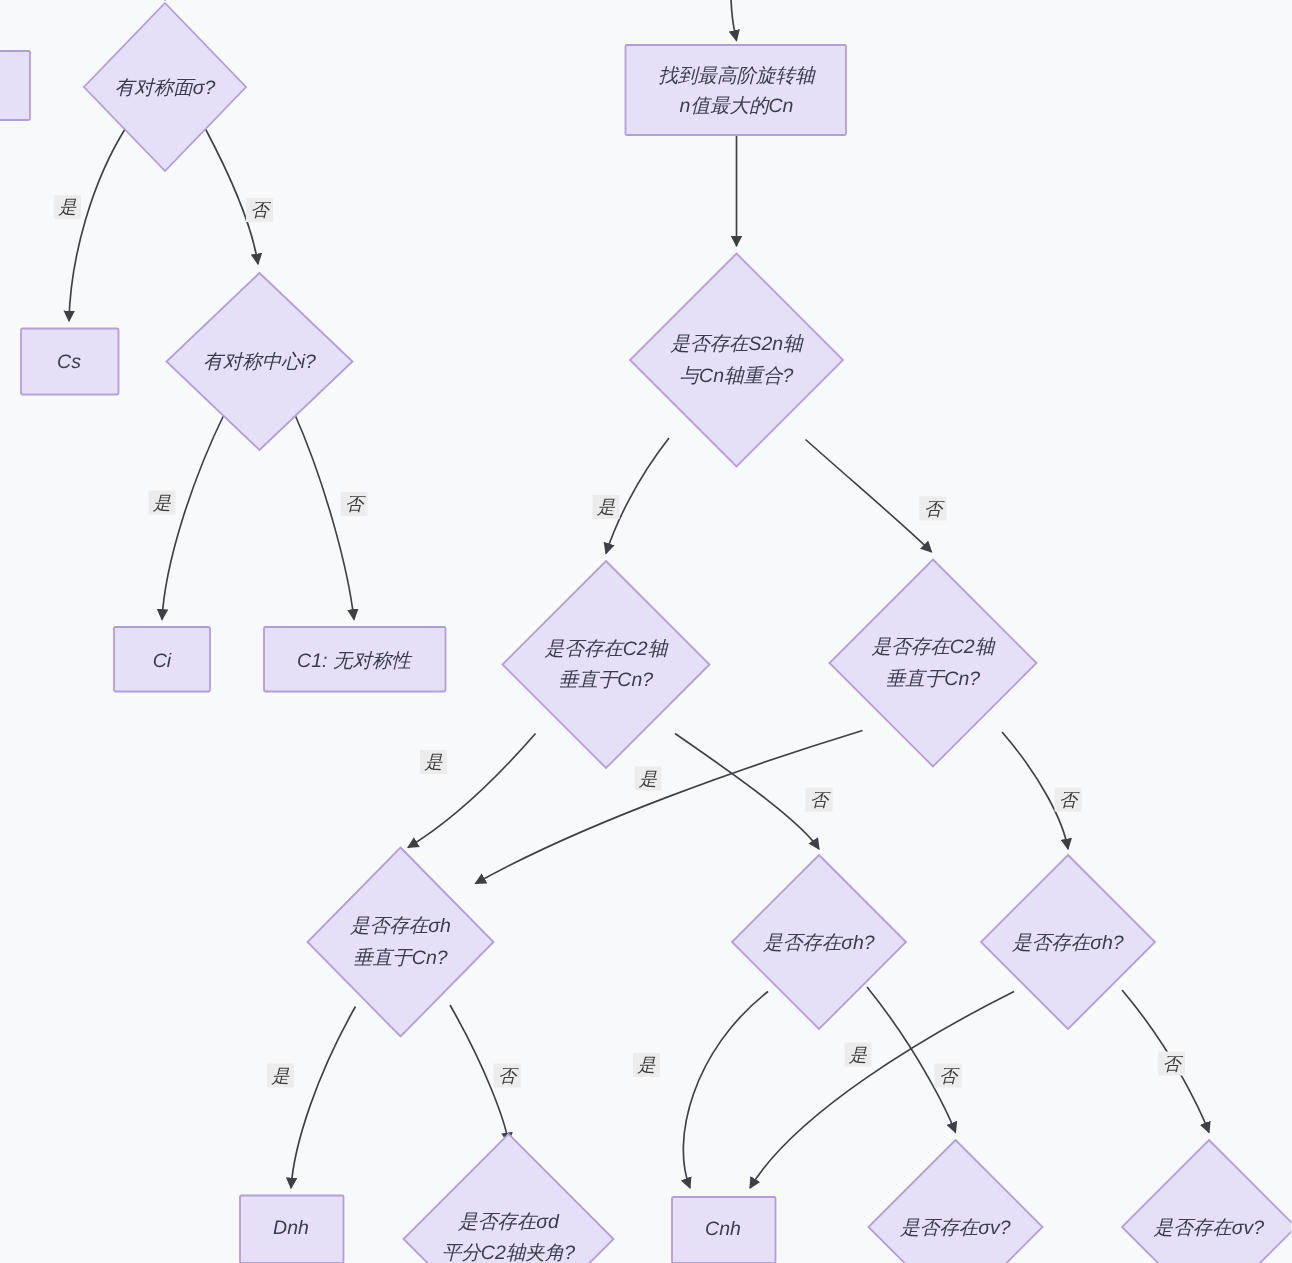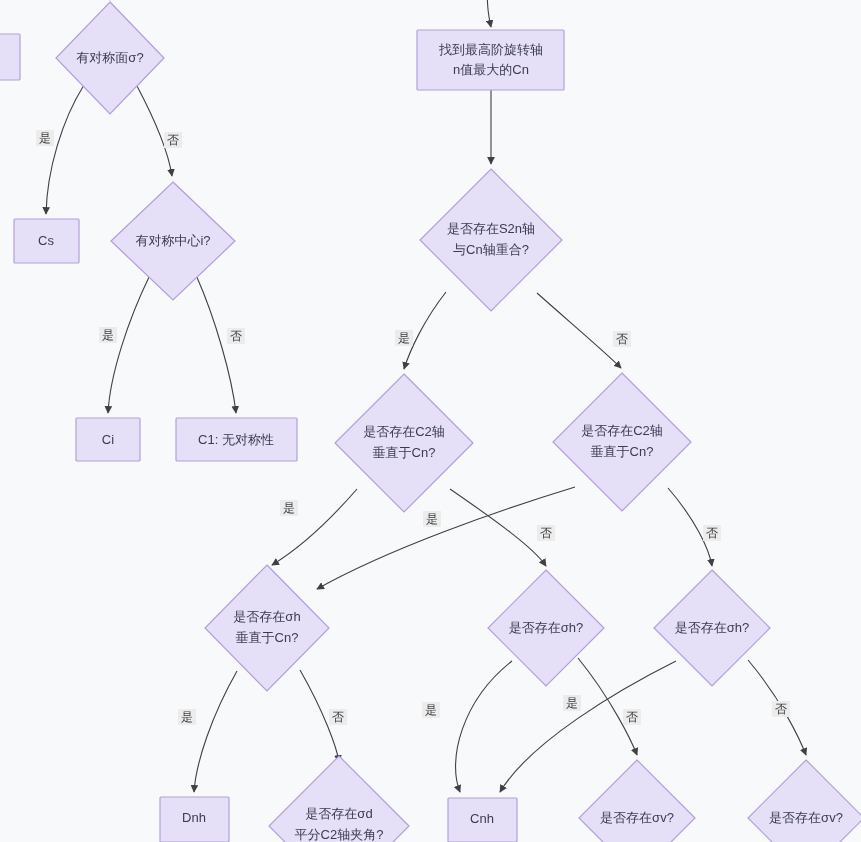--- a/index.html
+++ b/index.html
@@ -11,20 +11,21 @@
     width: 861px;
     height: 842px;
     overflow: hidden;
     font-family: "Liberation Sans", "DejaVu Sans", sans-serif;
   }
   #flowchart-root {
     position: relative;
     width: 861px;
     height: 603px;
     background: #f8f9fb;
+    font-style: italic;
   }
   svg#diagram {
     display: block;
     width: 861px;
     height: 842px;
     background: #f8f9fb;
   }
   .node-shape {
     fill: #e5e0f7;
     stroke: #b39ddb;

